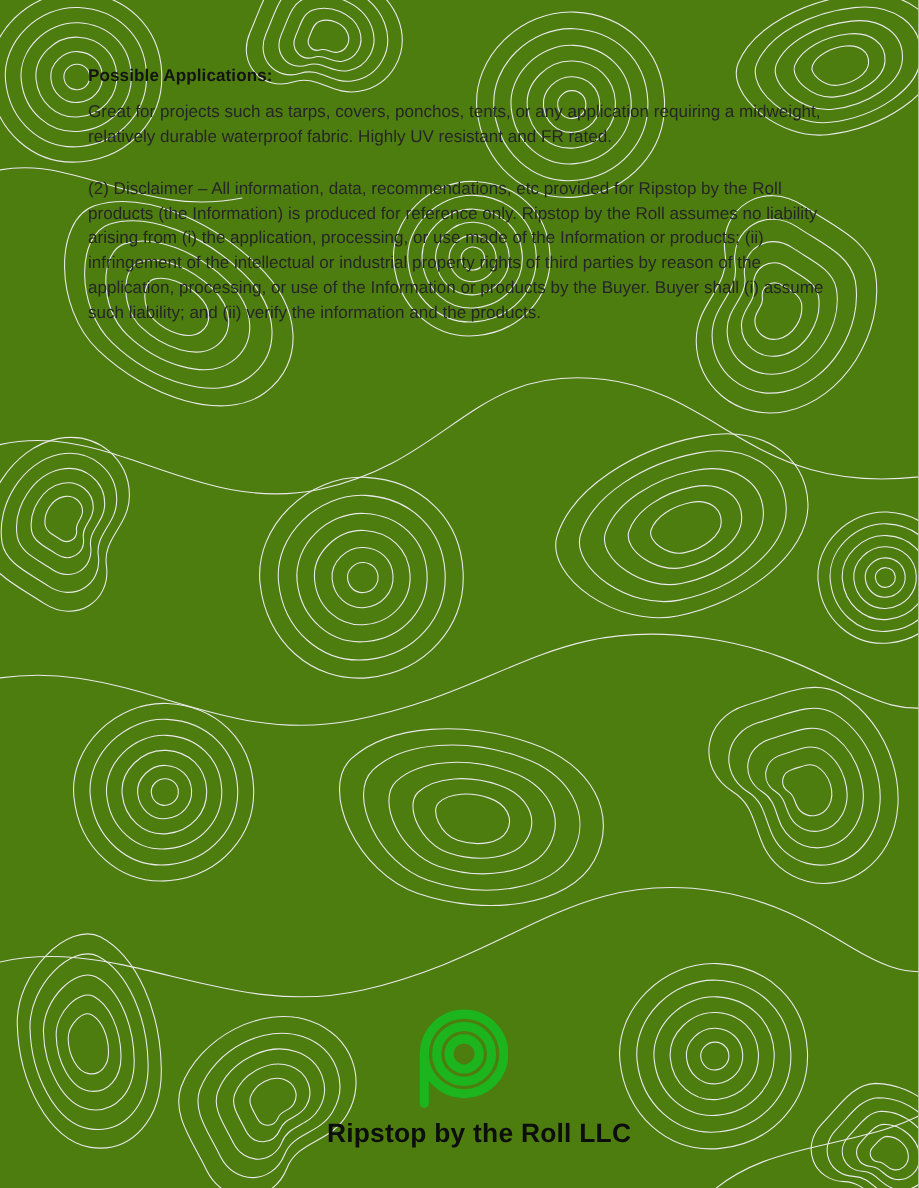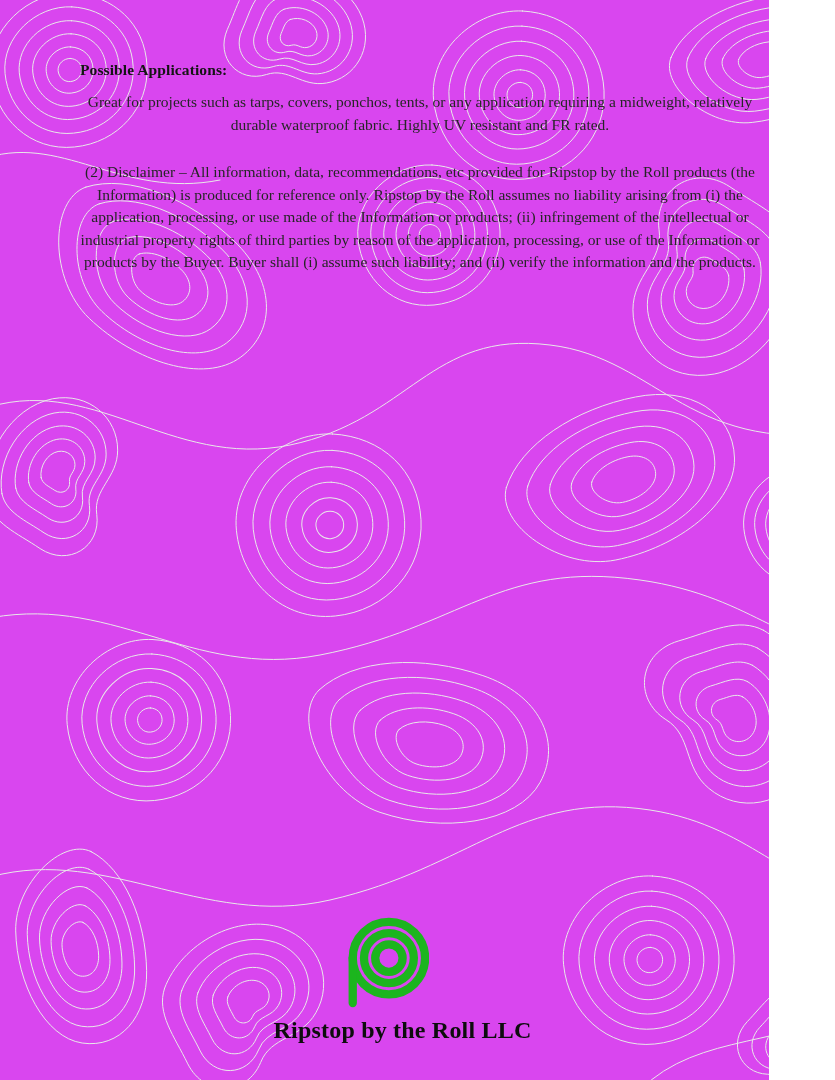--- a/index.html
+++ b/index.html
@@ -2,25 +2,25 @@
 <html><head>
 <meta charset="utf-8">
 <style>
   html, body {
     margin: 0;
     padding: 0;
     background: #ffffff;
   }
   .page {
     position: relative;
-    width: 769px;
+    width: 835px;
     height: 1080px;
-    background: #d946ef;
+    background: #4d7c0f;
     overflow: hidden;
-    font-family: Liberation Serif, serif;
+    font-family: Liberation Sans, sans-serif;
   }
   .topo {
     position: absolute;
     left: 0;
     top: 0;
     width: 835px;
     height: 1080px;
   }
   .doc {
     position: absolute;
@@ -34,21 +34,20 @@
     font-size: 15.5px;
     font-weight: 700;
     color: #141414;
     letter-spacing: 0.1px;
   }
   .doc p {
     margin: 0 0 25px 0;
     font-size: 15.5px;
     line-height: 22.5px;
     font-weight: 400;
-    text-align: center;
   }
   .footer-logo {
     position: absolute;
     top: 916px;
     left: 0;
     right: 0;
     display: flex;
     justify-content: center;
   }
   .footer-name {

